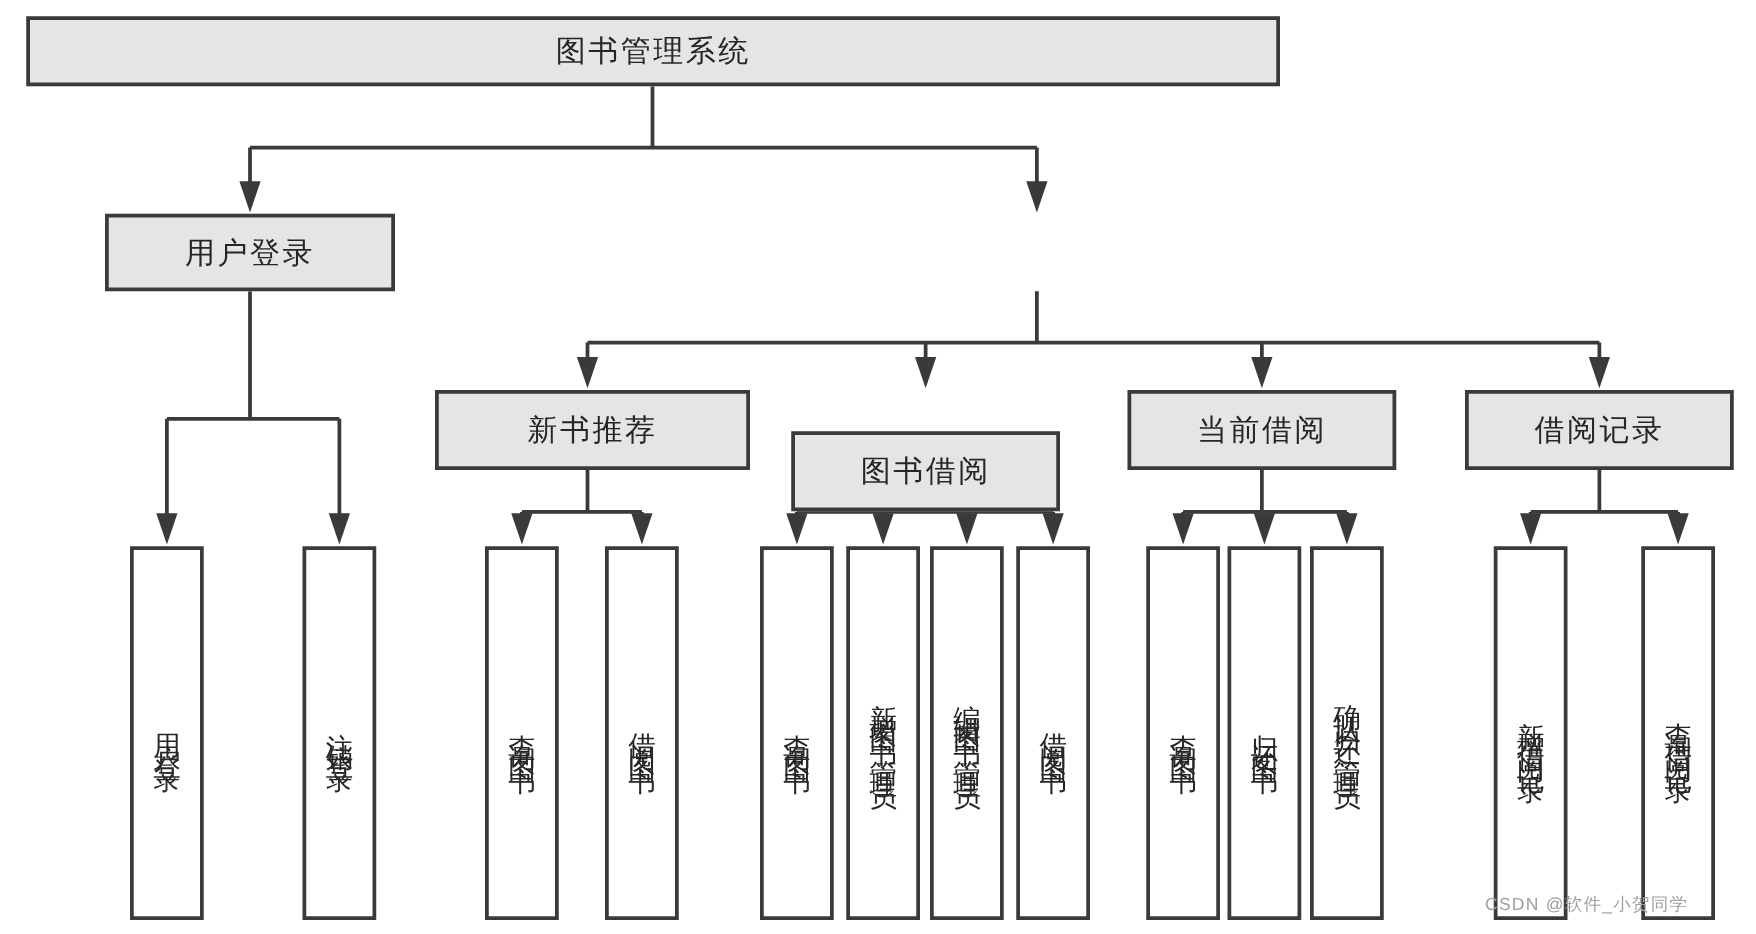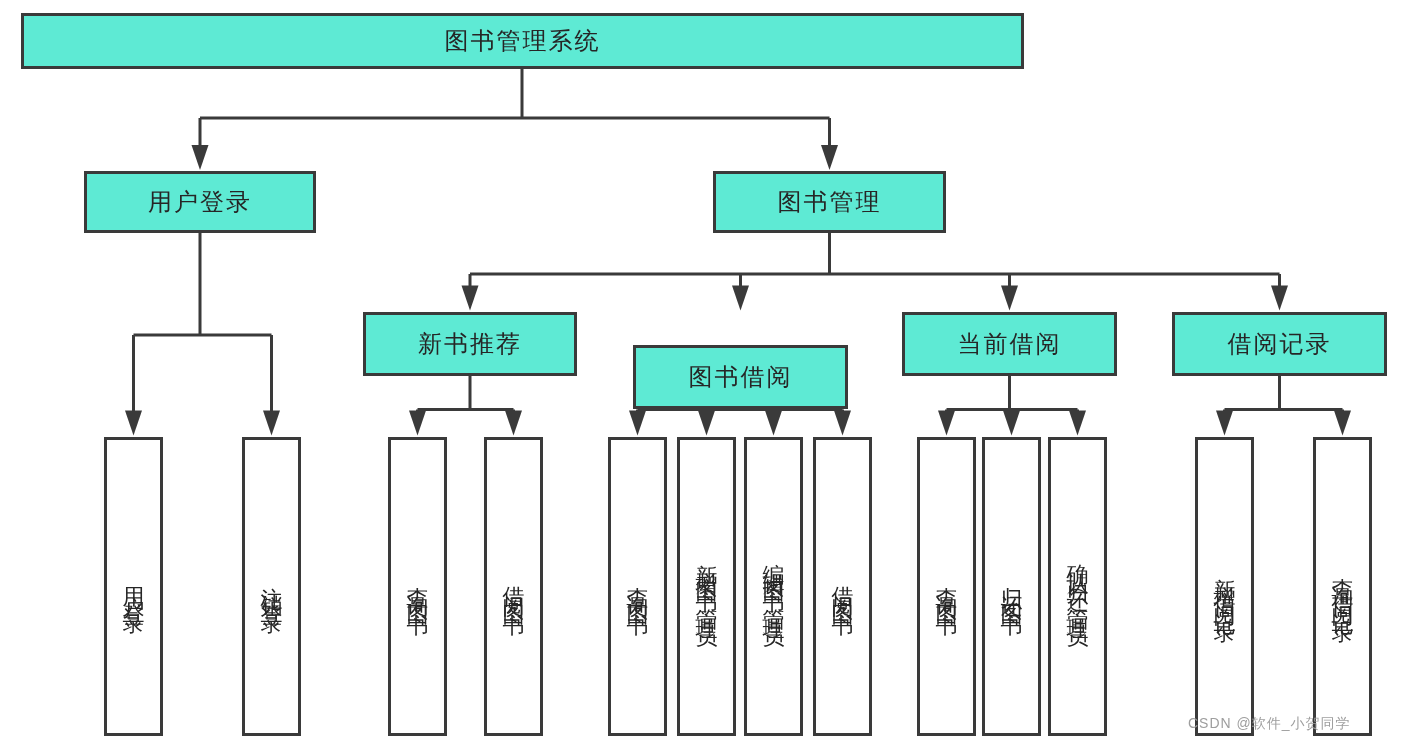--- a/index.html
+++ b/index.html
@@ -16,21 +16,21 @@
   #connectors {
     position: absolute;
     left: 0; top: 0;
     width: 1405px; height: 747px;
     z-index: 1;
   }
   .hbox {
     position: absolute;
     box-sizing: border-box;
     border: 3px solid #3a3a3a;
-    background: #5eead4;
+    background: #e5e5e5;
     display: flex;
     align-items: center;
     justify-content: center;
     font-size: 24px;
     letter-spacing: 2px;
     z-index: 2;
     white-space: nowrap;
   }
   .vbox {
     position: absolute;
@@ -49,21 +49,21 @@
     writing-mode: vertical-rl;
     text-orientation: mixed;
     font-size: 22px;
     letter-spacing: 9px;
     line-height: 1;
     white-space: nowrap;
   }
   .root  { left: 21px;  top: 13px;  width: 1003px; height: 56px; }
   .b-login   { left: 84px;  top: 171px; width: 232px; height: 62px; }
   .b-mgmt    { left: 713px; top: 171px; width: 233px; height: 62px; }
-  .b-rec     { left: 363px; top: 312px; width: 214px; height: 64px; justify-content: center; }
+  .b-rec     { left: 348px; top: 312px; width: 252px; height: 64px; justify-content: center; }
   .b-borrow  { left: 633px; top: 312px; width: 215px; height: 64px; margin-top: 33px; }
   .b-current { left: 902px; top: 312px; width: 215px; height: 64px; }
   .b-records { left: 1172px; top: 312px; width: 215px; height: 64px; }
   .l1  { left: 104px; }
   .l2  { left: 242px; }
   .l3  { left: 388px; }
   .l4  { left: 484px; }
   .l5  { left: 608px; }
   .l6  { left: 677px; }
   .l7  { left: 744px; }
@@ -122,23 +122,20 @@
     </g>
   </svg>
 
   <div class="hbox root">
     <span>图书管理系统</span>
   </div>
 
   <div class="hbox b-login">
     <span>用户登录</span>
   </div>
-  <div class="hbox b-mgmt">
-    <span>图书管理</span>
-  </div>
 
   <div class="hbox b-rec">
     <span>新书推荐</span>
   </div>
   <div class="hbox b-borrow">
     <span>图书借阅</span>
   </div>
   <div class="hbox b-current">
     <span>当前借阅</span>
   </div>

